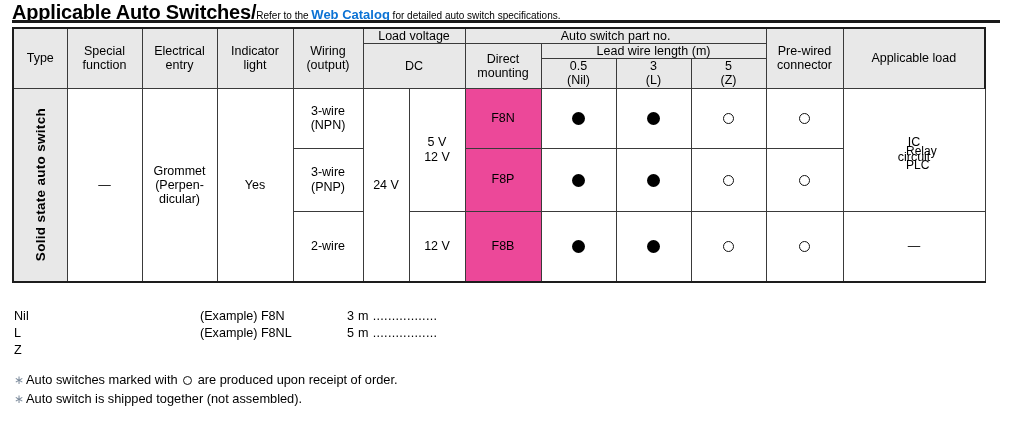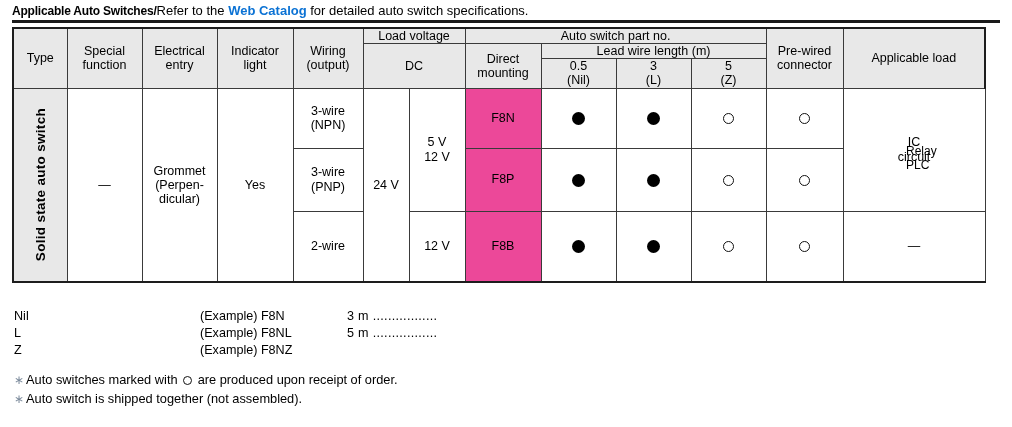--- a/index.html
+++ b/index.html
@@ -25,26 +25,26 @@
   
   .title-bar {
     position: absolute;
     left: 12px;
     top: 1px;
     width: 988px;
     height: 22px;
     white-space: nowrap;
   }
   .title-strong {
-    font-size: 12px;
+    font-size: 20px;
     font-weight: bold;
     letter-spacing: -0.2px;
   }
   .title-rest {
-    font-size: 13px;
+    font-size: 10px;
     font-weight: normal;
   }
   .title-link {
     font-size: 13px;
     font-weight: bold;
     color: #0b72d4;
   }
   .title-rule {
     position: absolute;
     left: 12px;
@@ -318,21 +318,20 @@
       <div>(Example) F8N</div>
 
       <div></div>
       <div class="dots-cell"><span>3 m</span> <span>.................</span></div>
       <div>L</div>
       <div>(Example) F8NL</div>
 
       <div></div>
       <div class="dots-cell"><span>5 m</span> <span>.................</span></div>
       <div>Z</div>
-      <div>(Example) F8NZ</div>
     </div>
   </div>
 
   <div class="notes-b">
     <div><span class="ast">∗</span><span>Auto switches marked with </span><span class="inline-open"></span><span> are produced upon receipt of order.</span></div>
     <div><span class="ast">∗</span><span>Auto switch is shipped together (not assembled).</span></div>
   </div>
 
 </div>
 

